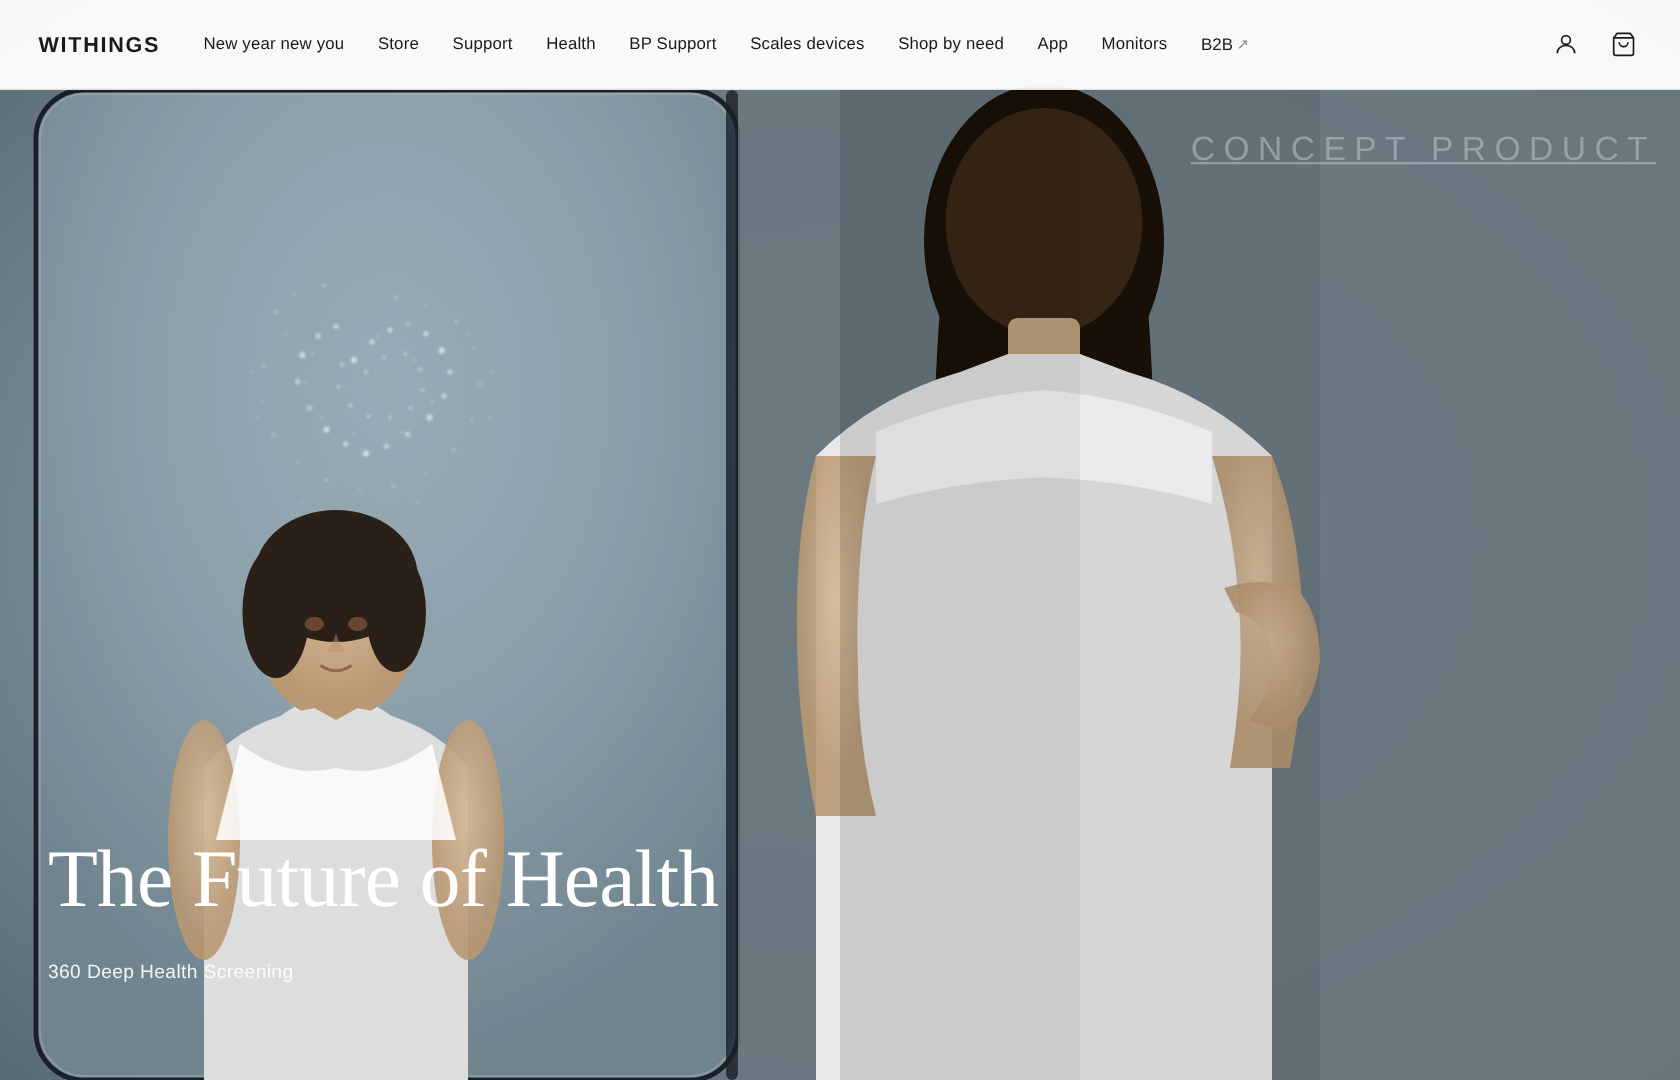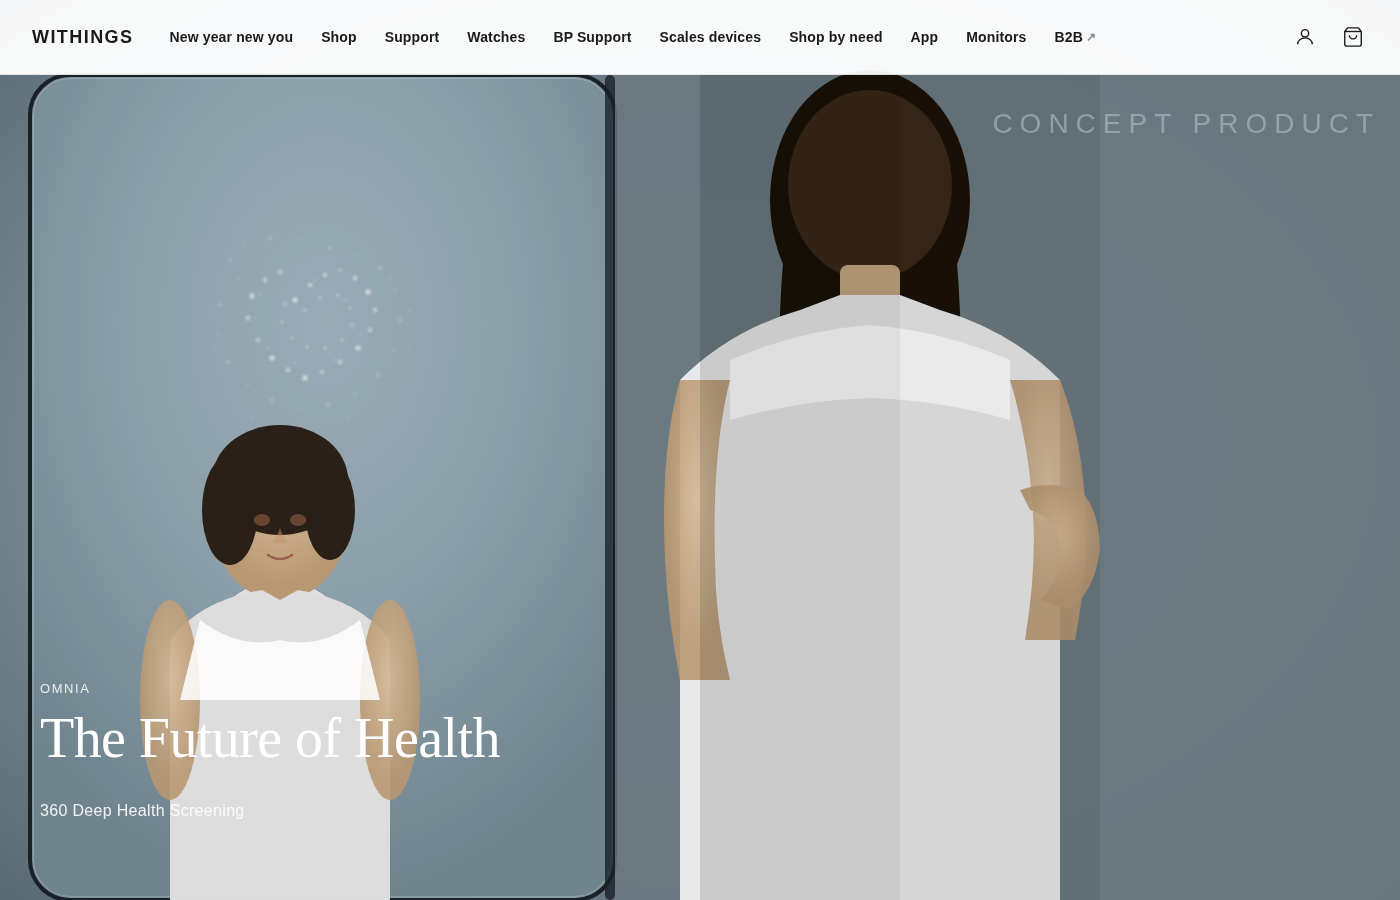--- a/index.html
+++ b/index.html
@@ -51,21 +51,21 @@
       display: flex;
       align-items: center;
       gap: 28px;
       list-style: none;
     }
 
     .nav-links li a {
       text-decoration: none;
       color: #1a1a1a;
       font-size: 14px;
-      font-weight: 700;
+      font-weight: 400;
       letter-spacing: 0.01em;
       white-space: nowrap;
     }
 
     .nav-b2b {
       display: flex;
       align-items: center;
       gap: 3px;
     }
 
@@ -119,20 +119,21 @@
     .concept-text {
       position: absolute;
       top: 108px;
       right: 20px;
       font-size: 28px;
       font-weight: 300;
       letter-spacing: 0.25em;
       color: rgba(180,190,195,0.6);
       z-index: 10;
       font-family: 'Helvetica Neue', Helvetica, Arial, sans-serif;
+      text-decoration: underline;
     }
 
     
     .hero-text {
       position: absolute;
       bottom: 80px;
       left: 40px;
       z-index: 20;
       color: #fff;
     }
@@ -140,21 +141,21 @@
     .hero-subtitle {
       font-size: 13px;
       font-weight: 500;
       letter-spacing: 0.12em;
       color: rgba(255,255,255,0.85);
       margin-bottom: 12px;
       text-transform: uppercase;
     }
 
     .hero-title {
-      font-size: 56px;
+      font-size: 68px;
       font-weight: 400;
       line-height: 1.1;
       letter-spacing: -0.01em;
       color: #fff;
       margin-bottom: 14px;
       font-family: 'Georgia', serif;
     }
 
     .hero-desc {
       font-size: 16px;
@@ -353,41 +354,40 @@
 
     <rect x="605" y="75" width="10" height="825" rx="5" fill="#1a2028" opacity="0.8"></rect>
 
     <rect x="700" y="75" width="400" height="825" fill="rgba(0,0,0,0.15)" opacity="0.5"></rect>
     <rect x="700" y="75" width="200" height="825" fill="rgba(0,0,0,0.1)" opacity="0.5"></rect>
   </svg>
 
   <div class="concept-text">CONCEPT PRODUCT</div>
 
   <div class="hero-text">
-    <div class="hero-subtitle">OMNIA</div>
     <h1 class="hero-title">The Future of Health</h1>
     <p class="hero-desc">360 Deep Health Screening</p>
   </div>
 </div>
 
 <nav class="navbar">
   <div class="navbar-left">
     <div class="logo">WITHINGS</div>
     <ul class="nav-links">
       <li>
         <a href="#">New year new you</a>
       </li>
       <li>
-        <a href="#">Shop</a>
+        <a href="#">Store</a>
       </li>
       <li>
         <a href="#">Support</a>
       </li>
       <li>
-        <a href="#">Watches</a>
+        <a href="#">Health</a>
       </li>
       <li>
         <a href="#">BP Support</a>
       </li>
       <li>
         <a href="#">Scales devices</a>
       </li>
       <li>
         <a href="#">Shop by need</a>
       </li>

